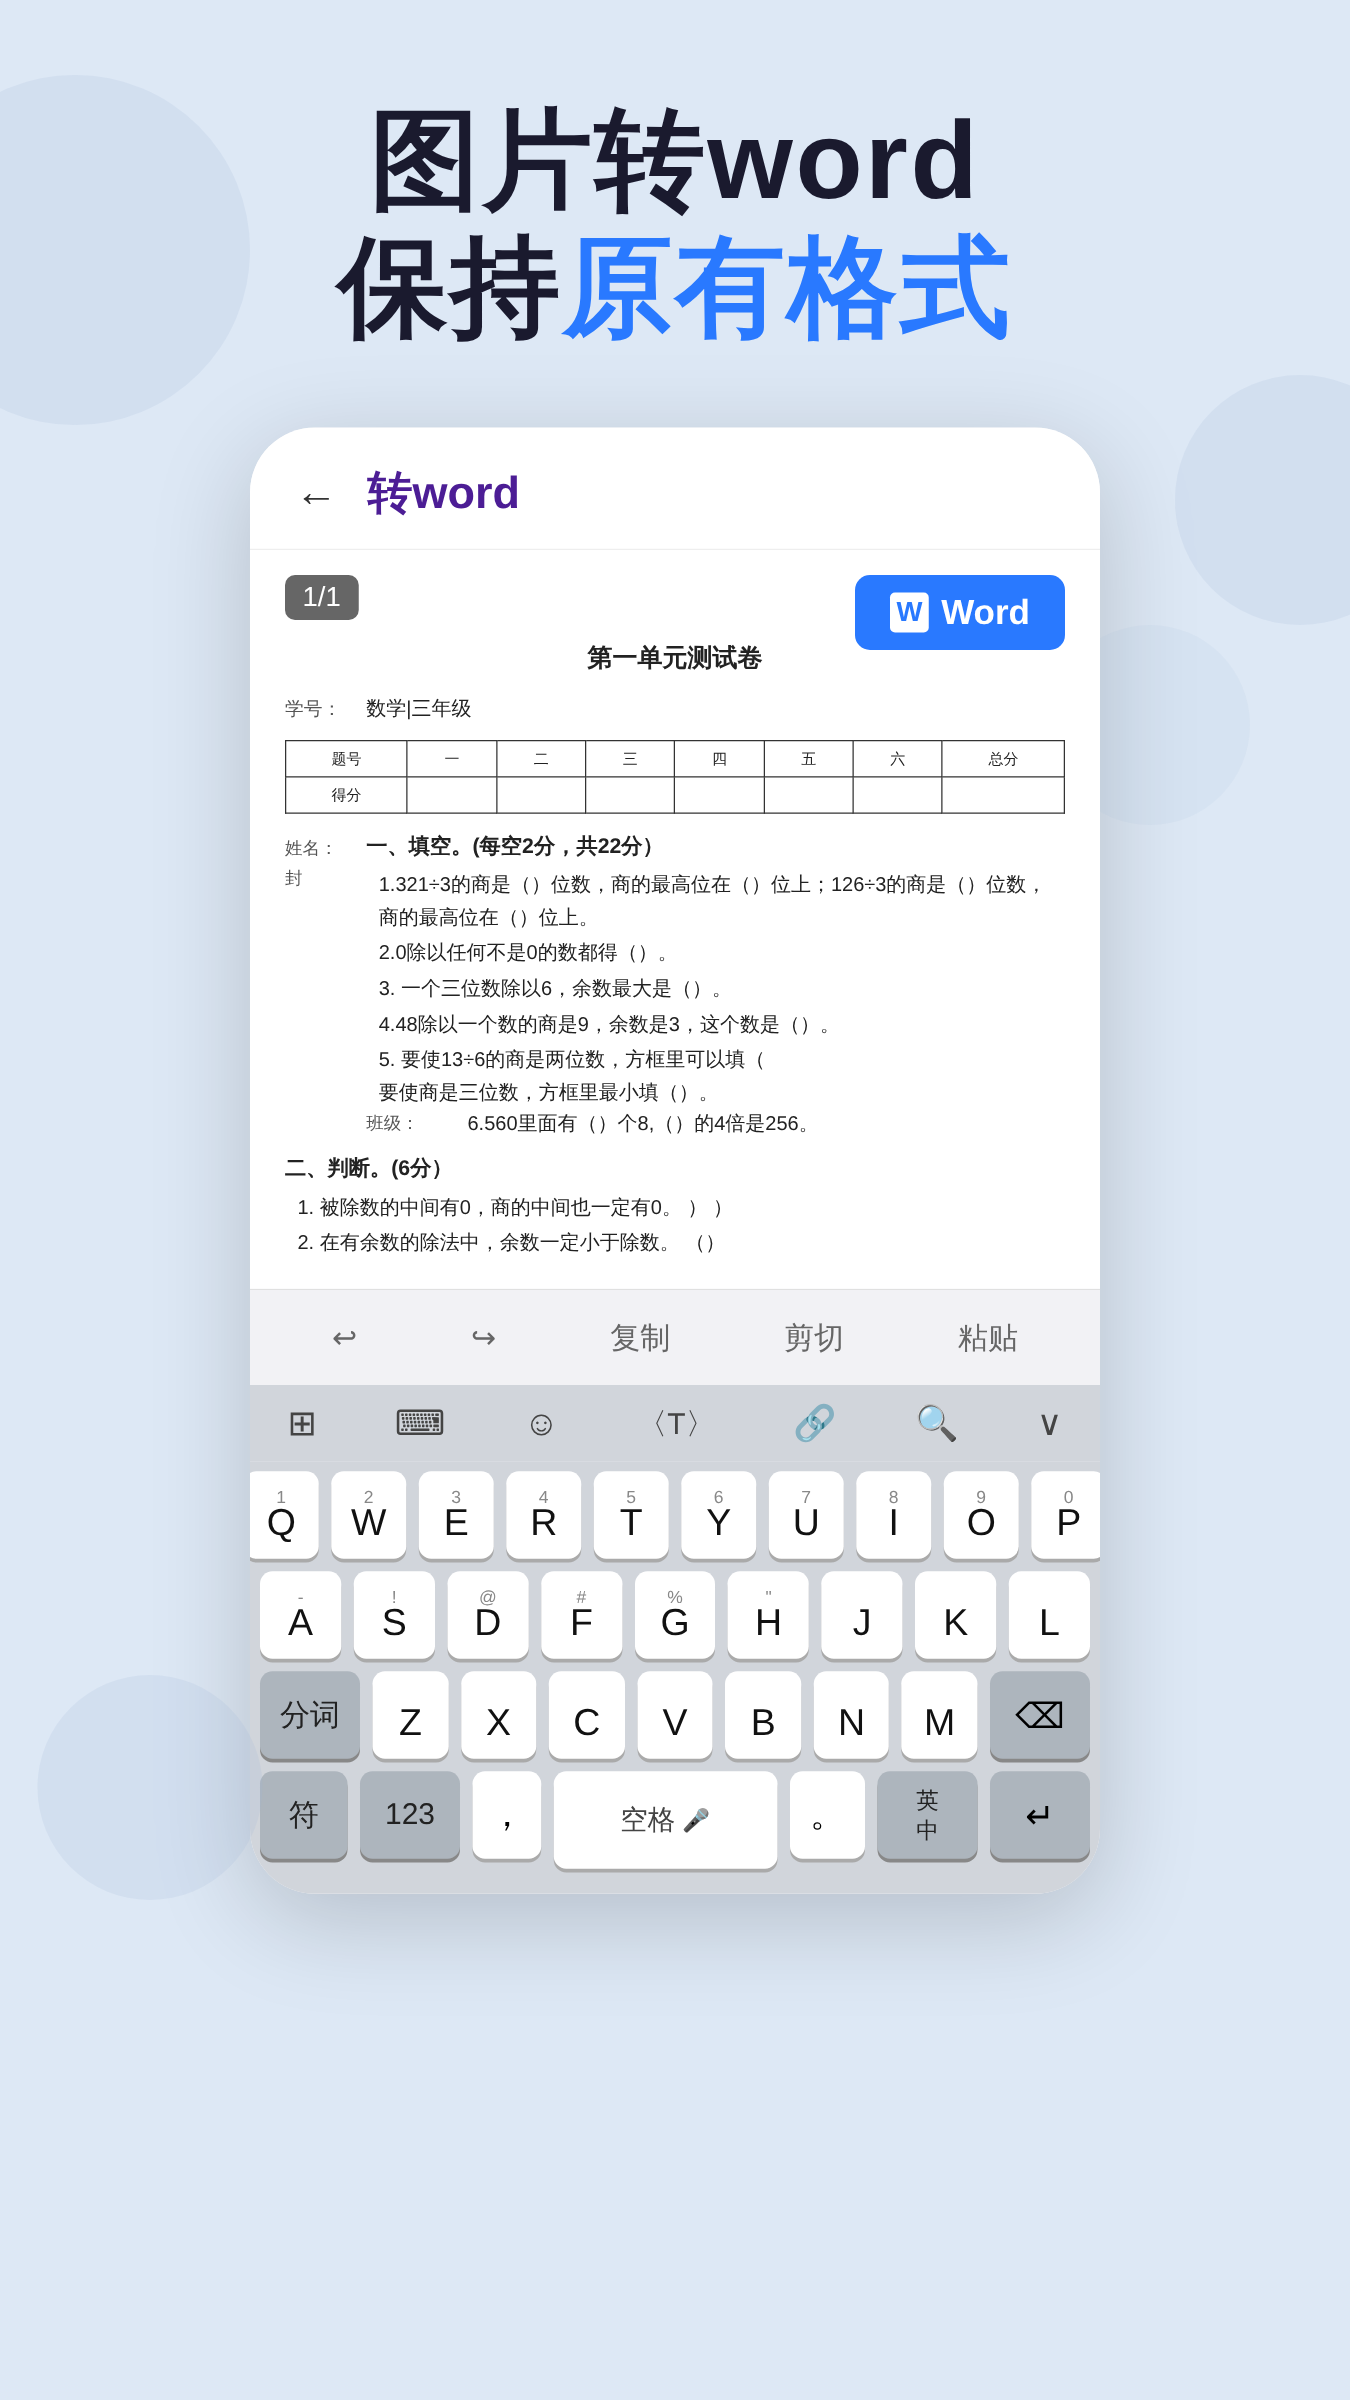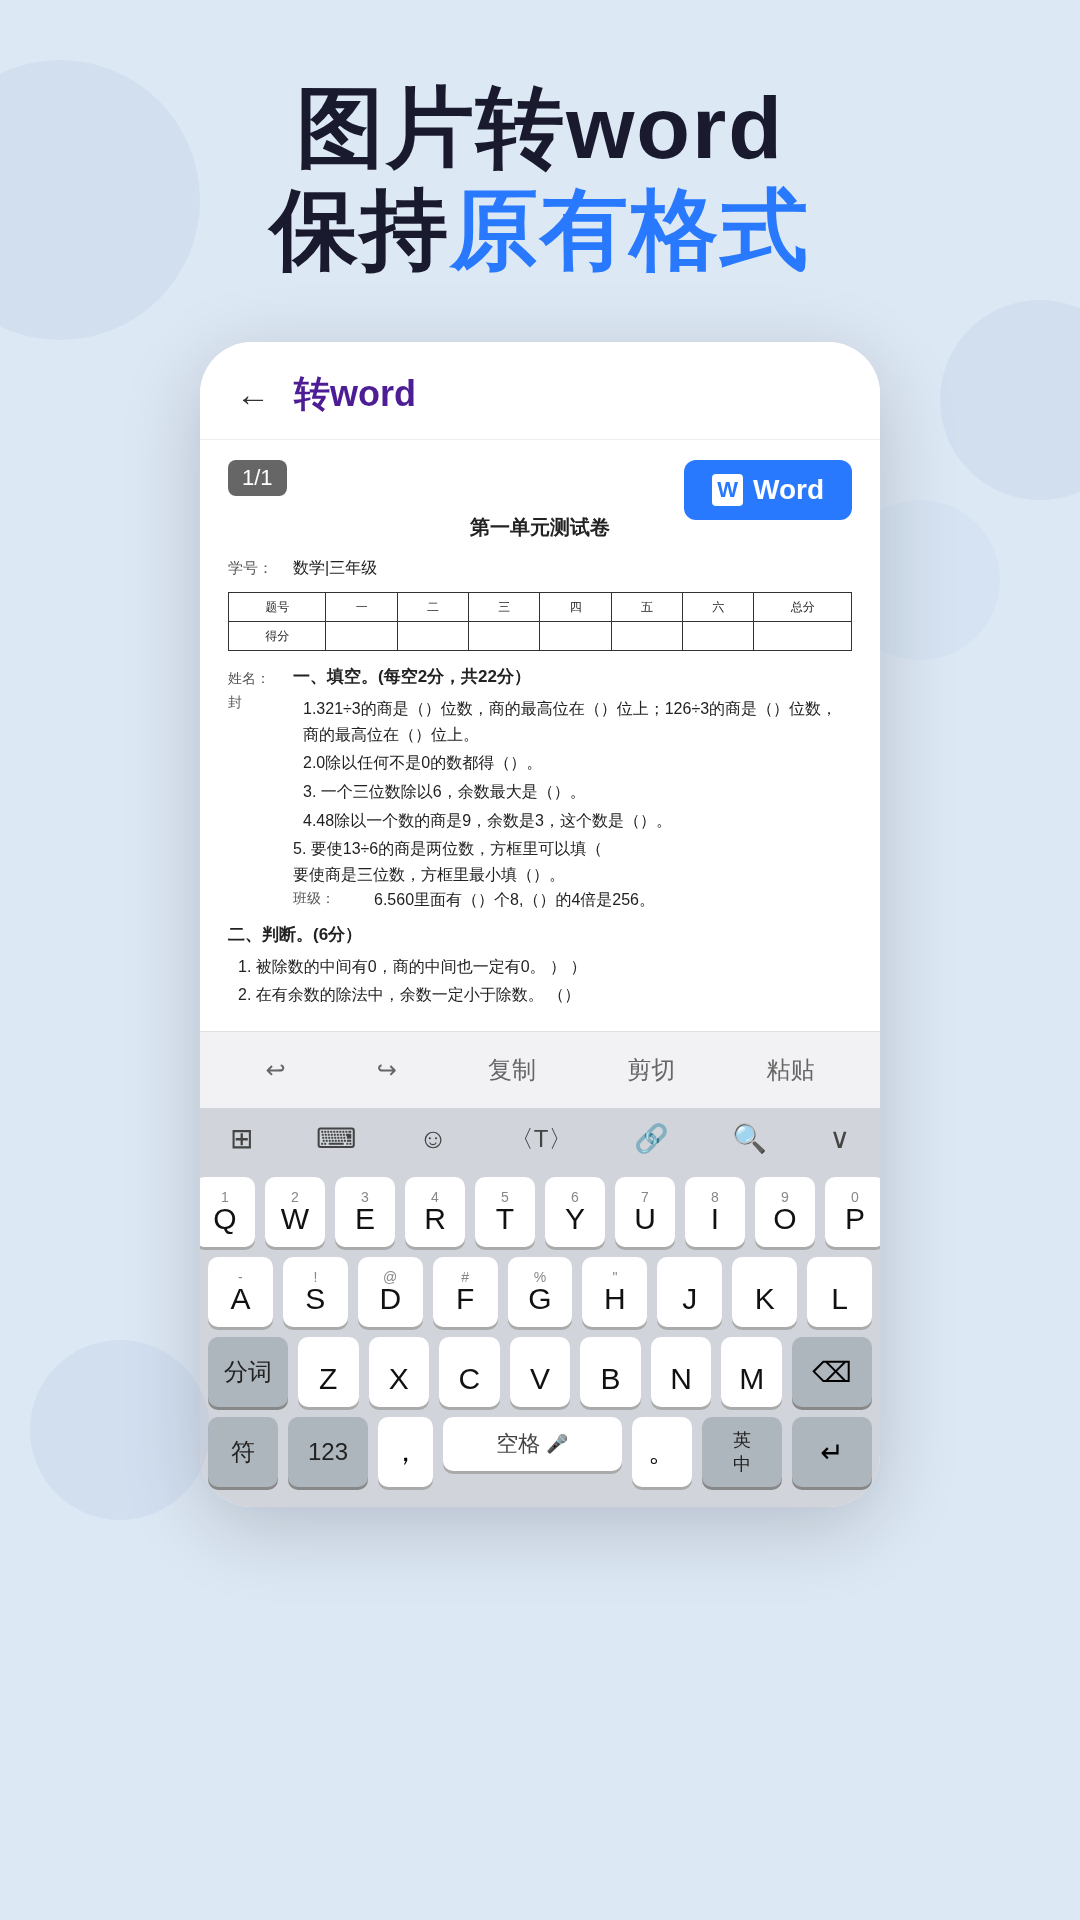--- a/index.html
+++ b/index.html
@@ -234,21 +234,21 @@
     .kb-bottom-row {
       display: flex;
       justify-content: center;
       gap: 10px;
     }
     .kb-space {
       flex: 3;
       max-width: 280px;
       background: #fff;
       border-radius: 10px;
-      height: 54px;
+      height: 78px;
       display: flex;
       align-items: center;
       justify-content: center;
       font-size: 22px;
       color: #444;
       box-shadow: 0 3px 0 #aaa;
       cursor: pointer;
     }
     .kb-period {
       background: #fff;
@@ -429,21 +429,21 @@
         </table>
 
       <div style="display:flex;gap:0;">
         <div style="width:65px;font-size:14px;color:#555;padding-top:4px;">姓名：<br>封</div>
         <div style="flex:1;">
           <div class="doc-section-title">一、填空。(每空2分，共22分）</div>
           <div class="doc-item">1.321÷3的商是（）位数，商的最高位在（）位上；126÷3的商是（）位数，商的最高位在（）位上。</div>
           <div class="doc-item">2.0除以任何不是0的数都得（）。</div>
           <div class="doc-item">3. 一个三位数除以6，余数最大是（）。</div>
           <div class="doc-item">4.48除以一个数的商是9，余数是3，这个数是（）。</div>
-          <div style="display:flex;gap:0;align-items:flex-start;margin-left:0;">
+          <div style="display:flex;gap:0;align-items:flex-start;margin-left:10px;">
             <div style="flex:1;font-size:16px;line-height:1.6;">5. 要使13÷6的商是两位数，方框里可以填（<br>要使商是三位数，方框里最小填（）。</div>
           </div>
           <div style="display:flex;align-items:flex-start;gap:16px;">
             <div style="width:65px;font-size:14px;color:#555;">班级：</div>
             <div style="flex:1;font-size:16px;line-height:1.6;">6.560里面有（）个8,（）的4倍是256。</div>
           </div>
         </div>
       </div>
 
       <div style="margin-top:8px;">

